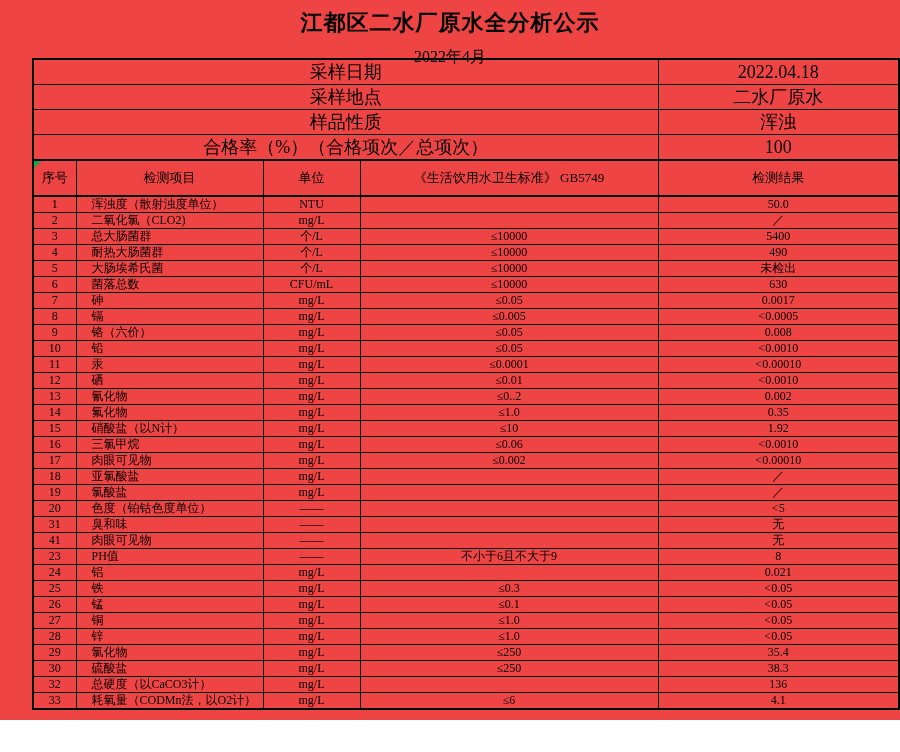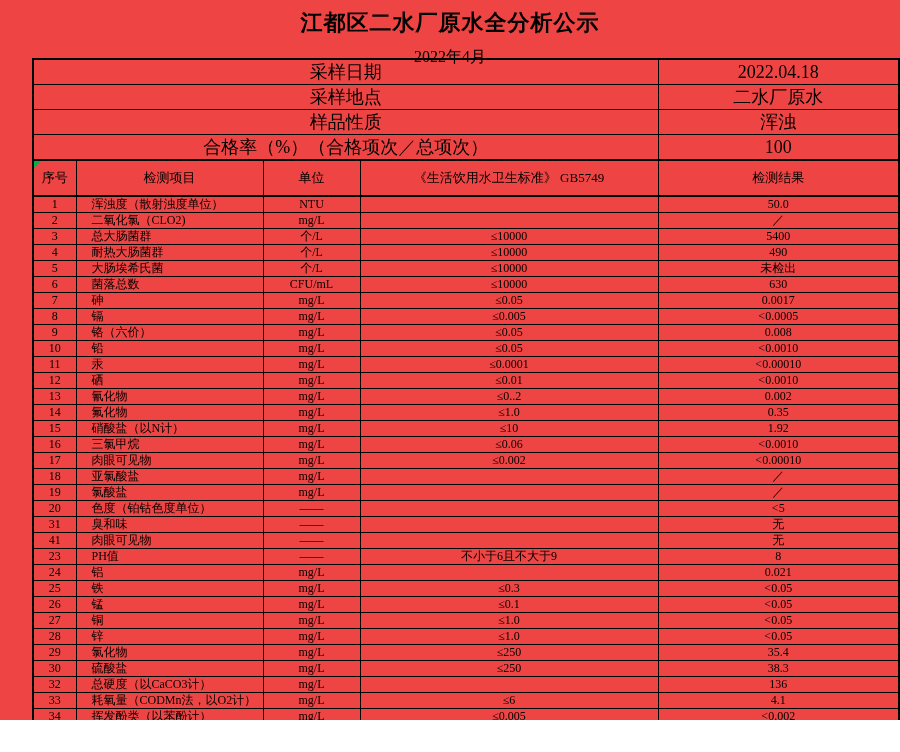--- a/index.html
+++ b/index.html
@@ -336,22 +336,15 @@
           <td class="col-std"></td>
           <td class="col-result">136</td>
         </tr>
         <tr class="data-row">
           <td class="col-no">33</td>
           <td class="col-item">耗氧量（CODMn法，以O2计）</td>
           <td class="col-unit">mg/L</td>
           <td class="col-std">≤6</td>
           <td class="col-result">4.1</td>
         </tr>
-        <tr class="data-row">
-          <td class="col-no">34</td>
-          <td class="col-item">挥发酚类（以苯酚计）</td>
-          <td class="col-unit">mg/L</td>
-          <td class="col-std">≤0.005</td>
-          <td class="col-result">&lt;0.002</td>
-        </tr>
       </tbody>
   </table>
 </div>
 
 </body></html>

